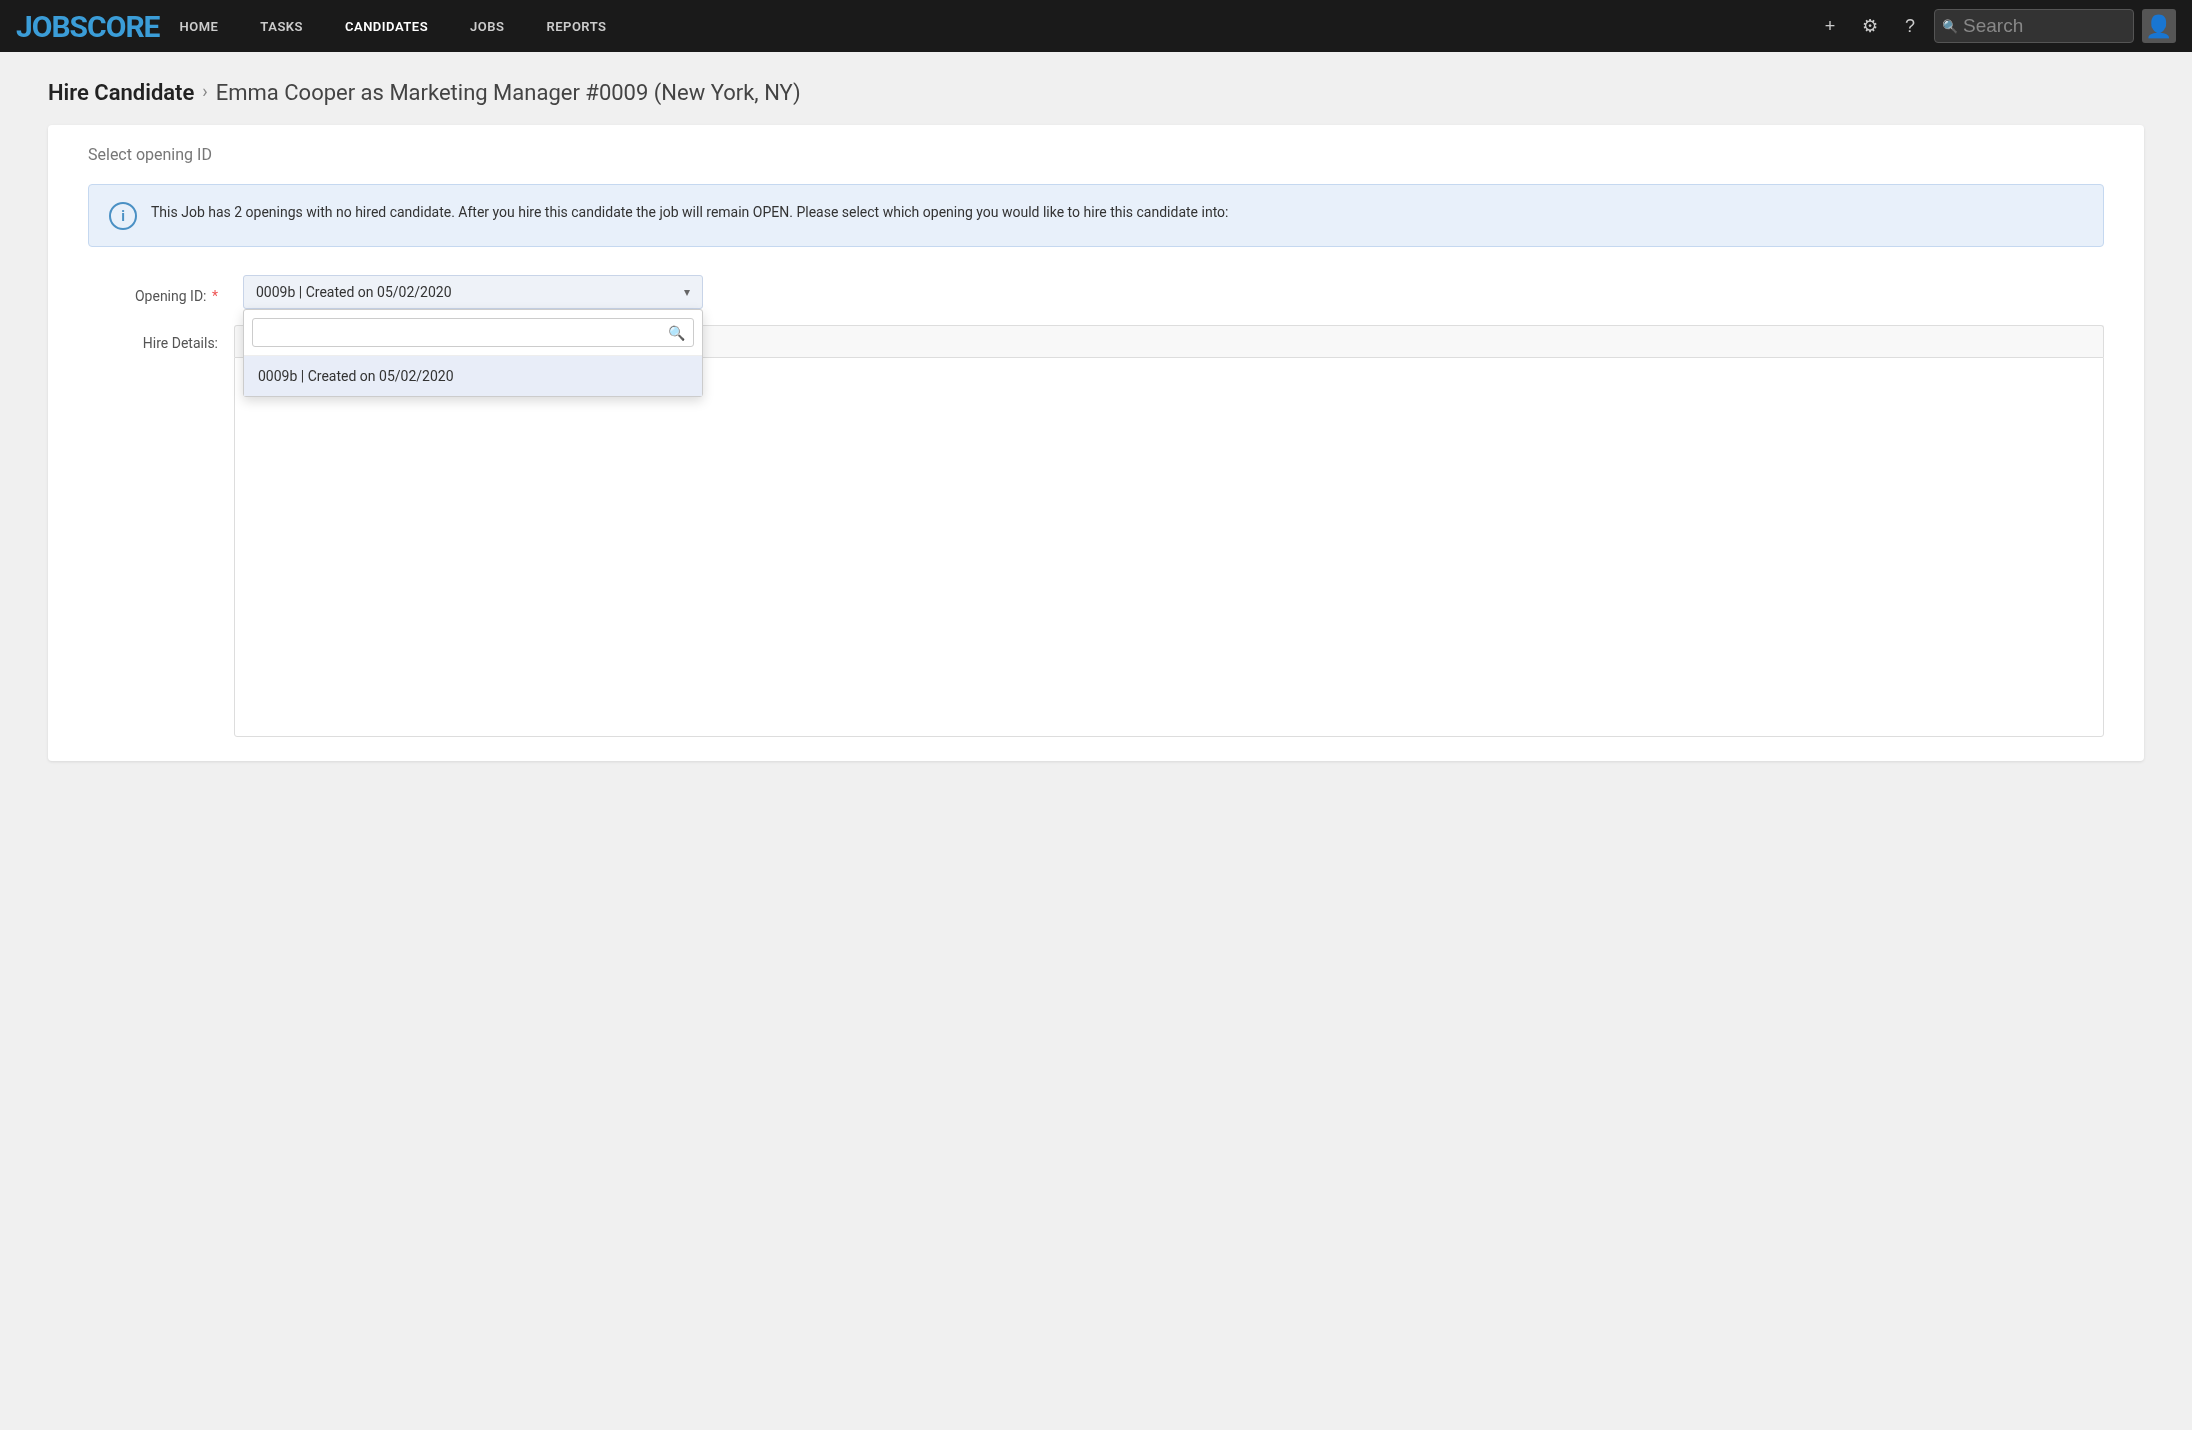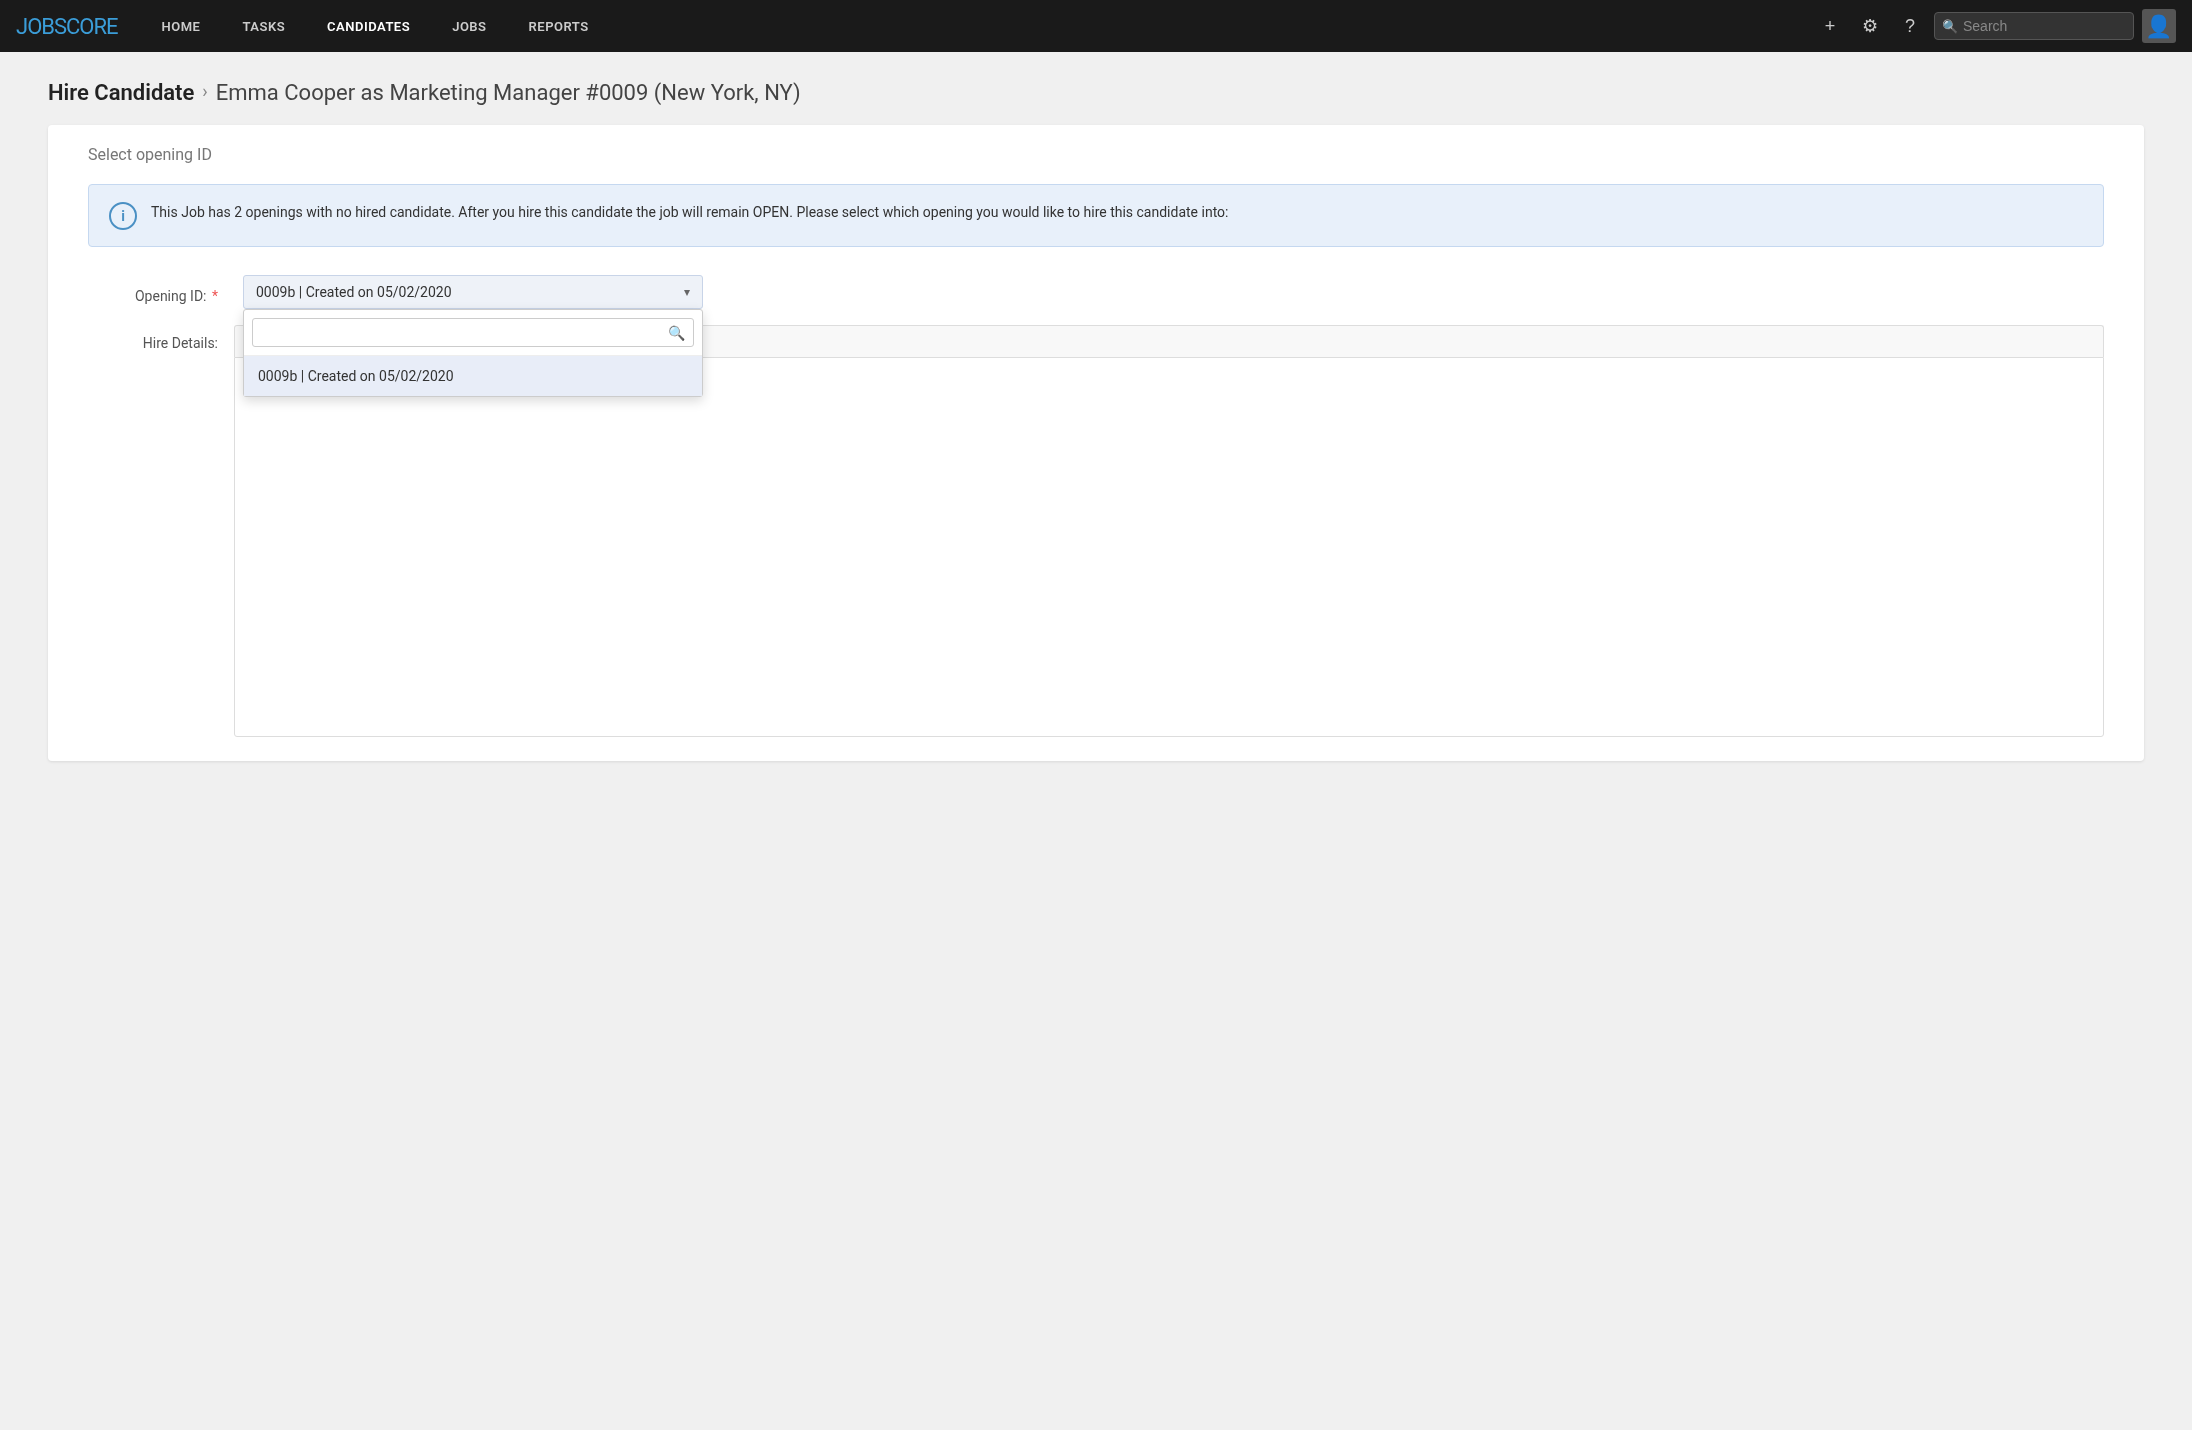--- a/index.html
+++ b/index.html
@@ -12,25 +12,25 @@
     
     .navbar {
       background: #1a1a1a;
       height: 52px;
       display: flex;
       align-items: center;
       padding: 0 16px;
       gap: 0;
     }
     .logo {
-      font-size: 22px;
-      font-weight: 400;
+      font-size: 30px;
+      font-weight: 700;
       letter-spacing: -1px;
       color: #fff;
-      margin-right: 32px;
+      margin-right: 8px;
       white-space: nowrap;
     }
     .logo span {
       color: #3b9dd8;
     }
     .nav-links {
       display: flex;
       gap: 18px;
       flex: 1;
     }
@@ -61,21 +61,21 @@
       display: flex;
       align-items: center;
       justify-content: center;
       border-radius: 3px;
     }
     .search-input {
       background: #333;
       border: 1px solid #555;
       border-radius: 4px;
       color: #ccc;
-      font-size: 14px;
+      font-size: 19px;
       padding: 5px 10px 5px 28px;
       width: 200px;
       outline: none;
     }
     .search-input::placeholder { color: #888; }
     .search-wrap {
       position: relative;
       display: flex;
       align-items: center;
     }

